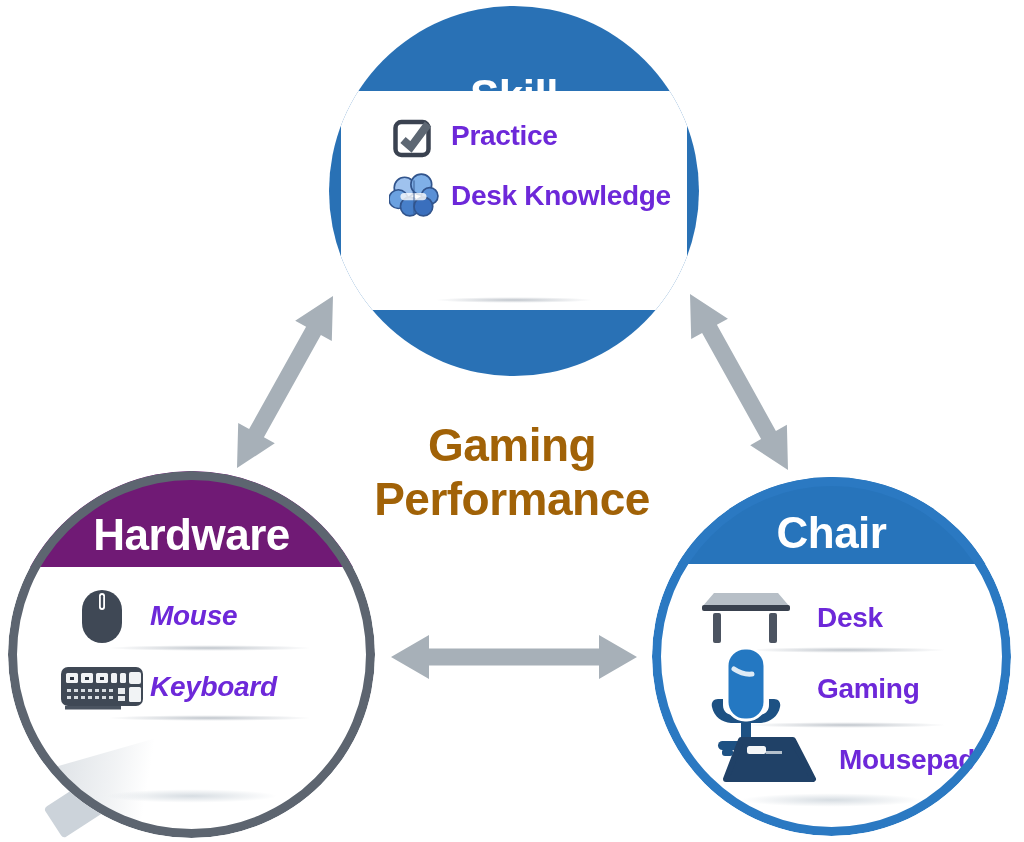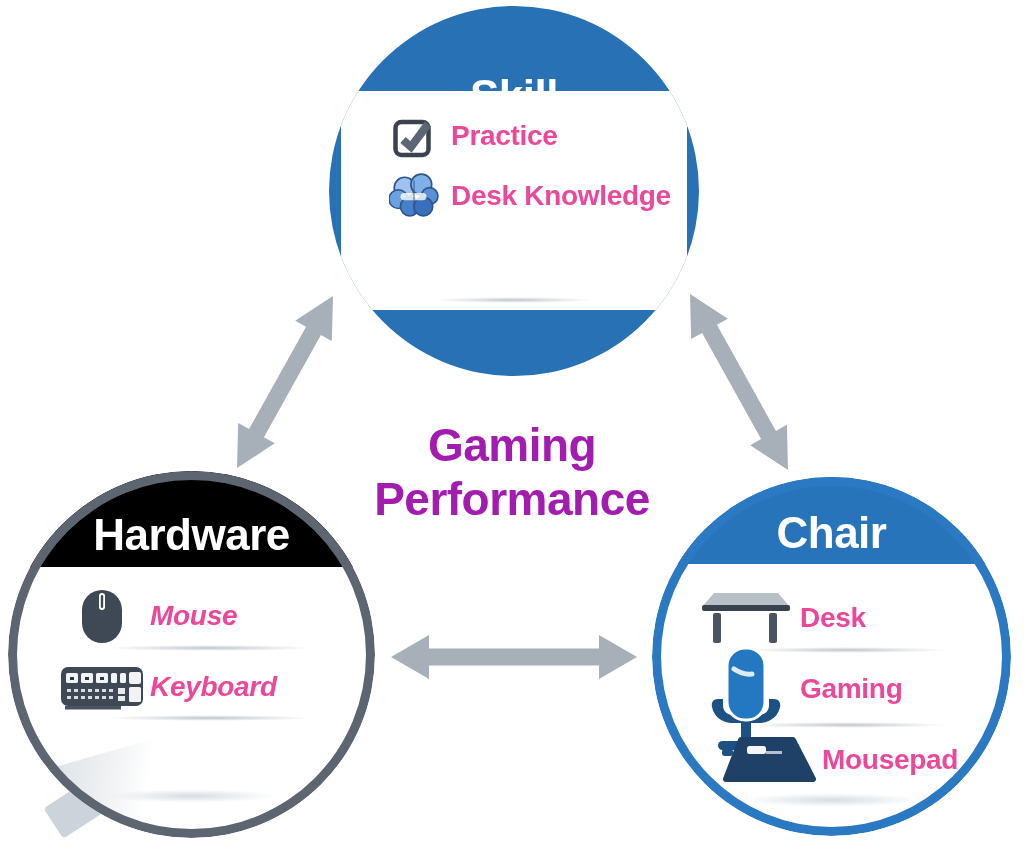--- a/index.html
+++ b/index.html
@@ -19,68 +19,68 @@
   #node-setup .ring { box-shadow: inset 0 0 0 9px #2b79c2; }
 
   .node-title {
     position:absolute; left:0; right:0; text-align:center;
     color:#ffffff; font-weight:bold; font-size:44px; letter-spacing:-0.5px; z-index:3;
   }
   #node-skill .node-title { top:33px;margin-top:32px; }
 
   .chord-header { position:absolute; top:0; left:0; right:0; z-index:2;
     display:flex; align-items:flex-end; justify-content:center; }
-  #node-hardware .chord-header { height:89px; background:#000000; padding-bottom:7px; }
+  #node-hardware .chord-header { height:89px; background:#701a75; padding-bottom:7px; }
   #node-setup .chord-header { height:81px; background:#2774bb; padding-bottom:6px; }
   .chord-header .node-title { position:static; }
 
   
   .skill-panel {
     position:absolute; left:12px; right:12px; top:85px; height:219px;
     background:#ffffff; border-radius:16px; z-index:2;
   }
   .skill-rows { position:absolute; inset:0; padding:15px 0 0 44px; display:flex; flex-direction:column; }
   .skill-rows .item-row { height:60px; }
   .skill-rows .icon-box { width:58px; }
 
   
   .item-row { display:flex; align-items:center; overflow:visible; }
   .icon-box { flex:0 0 auto; display:flex; align-items:center; justify-content:center; overflow:visible; }
-  .item-label { margin-left:8px; font-size:28px; font-weight:700; color:#ec4899; letter-spacing:-0.3px; white-space:nowrap;text-align:center; }
+  .item-label { margin-left:8px; font-size:28px; font-weight:700; color:#6d28d9; letter-spacing:-0.3px; white-space:nowrap;text-align:center; }
 
   .rows-abs { position:absolute; left:0; right:0; bottom:0; display:flex; flex-direction:column; z-index:3; }
   #node-hardware .rows-abs { top:89px; padding:20px 0 0 48px; }
   #node-hardware .item-row { height:71px; }
   #node-hardware .icon-box { width:92px; }
   #node-hardware .item-label { margin-left:2px;font-style:italic; }
 
   #node-setup .rows-abs { top:81px; padding:24px 0 0 44px; }
   #node-setup .item-row { height:71px; }
   #node-setup .icon-box { width:100px; }
-  #node-setup .item-label { margin-left:4px; }
+  #node-setup .item-label { margin-left:21px; }
   #node-setup .row-mousepad .icon-box { width:122px; justify-content:flex-end; }
 
   
   .soft-line { position:absolute; height:8px; border-radius:50%;
     background: radial-gradient(ellipse 50% 50% at 50% 50%, rgba(140,150,162,0.55) 0%, rgba(140,150,162,0) 72%); z-index:2; }
   .floor-shadow { position:absolute; height:18px; border-radius:50%;
     background: radial-gradient(ellipse 50% 50% at 50% 50%, rgba(210,217,223,0.9) 0%, rgba(210,217,223,0) 75%); z-index:2; }
 
   
   .curl-in { position:absolute; left:14px; top:284px; width:160px; height:74px;
     transform:rotate(-16deg); z-index:2;
     background:linear-gradient(115deg, rgba(200,207,214,0.8) 0%, rgba(200,207,214,0.25) 55%, rgba(200,207,214,0) 75%); }
   .curl-out { position:absolute; left:44px; top:774px; width:116px; height:36px;
     background:#ccd3da; transform:rotate(-33deg); border-radius:4px; z-index:1; }
 
   
   .center-title {
     position:absolute; left:312px; top:418px; width:400px; z-index:1;
     text-align:center; font-size:46px; line-height:54px; font-weight:bold;
-    color:#a21caf; letter-spacing:-0.5px;
+    color:#a16207; letter-spacing:-0.5px;
   }
 
   
   .arrows { position:absolute; inset:0; z-index:1; }
 </style>
 </head>
 <body>
 
 <div class="stage">
 

